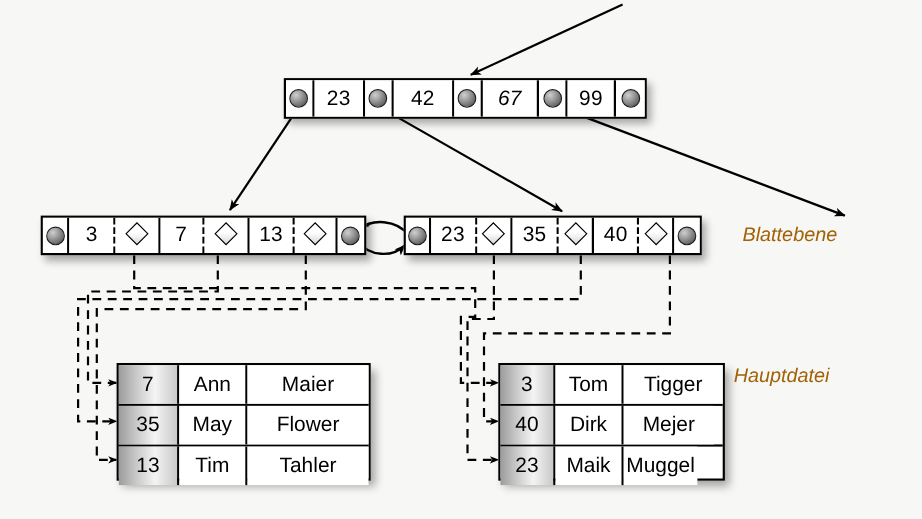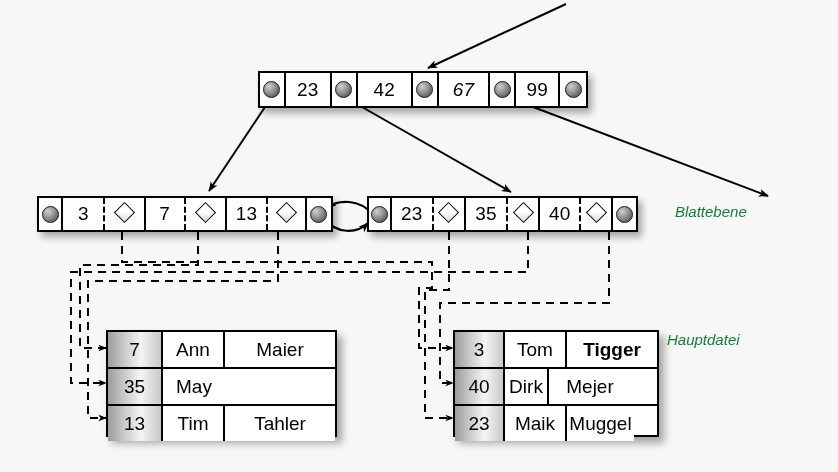--- a/index.html
+++ b/index.html
@@ -75,22 +75,22 @@
   }
   .rec-cell:last-child{border-right:none;}
   .rec-cell.keycol{
     background:linear-gradient(90deg,#9c9c9c 0%,#c6c6c6 28%,#f4f4f4 62%,#c9c9c9 100%);
   }
 
   
   .side-label{
     position:absolute;
     font-style:italic;
-    font-size:15px;
-    color:#15803d;
+    font-size:18px;
+    color:#a16207;
     white-space:nowrap;
     z-index:6;
   }
 </style>
 </head>
 <body>
 
 <div id="stage">
 
   <svg id="vec" viewBox="0 0 838 472" xmlns="http://www.w3.org/2000/svg">
@@ -229,37 +229,38 @@
 
   <div class="rec-table" id="table-left" style="left:106px;top:330px;width:231px;height:107px;">
     <div class="rec-row">
       <div class="rec-cell keycol" style="width:55px;">7</div>
       <div class="rec-cell" style="width:62px;">Ann</div>
       <div class="rec-cell" style="width:110px;">Maier</div>
     </div>
     <div class="rec-row">
       <div class="rec-cell keycol" style="width:55px;">35</div>
       <div class="rec-cell" style="width:62px;">May</div>
+      <div class="rec-cell" style="width:110px;">Flower</div>
     </div>
     <div class="rec-row">
       <div class="rec-cell keycol" style="width:55px;">13</div>
       <div class="rec-cell" style="width:62px;">Tim</div>
       <div class="rec-cell" style="width:110px;">Tahler</div>
     </div>
   </div>
 
   <div class="rec-table" id="table-right" style="left:453px;top:330px;width:206px;height:107px;">
     <div class="rec-row">
       <div class="rec-cell keycol" style="width:50px;">3</div>
       <div class="rec-cell" style="width:62px;">Tom</div>
-      <div class="rec-cell" style="width:90px;font-weight:bold;">Tigger</div>
+      <div class="rec-cell" style="width:90px;">Tigger</div>
     </div>
     <div class="rec-row">
       <div class="rec-cell keycol" style="width:50px;">40</div>
-      <div class="rec-cell" style="width:44px;">Dirk</div>
+      <div class="rec-cell" style="width:62px;">Dirk</div>
       <div class="rec-cell" style="width:82px;">Mejer</div>
     </div>
     <div class="rec-row">
       <div class="rec-cell keycol" style="width:50px;">23</div>
       <div class="rec-cell" style="width:62px;">Maik</div>
       <div class="rec-cell" style="width:67px;">Muggel</div>
     </div>
   </div>
 
   <div class="side-label" style="left:675px;top:203px;">Blattebene</div>

